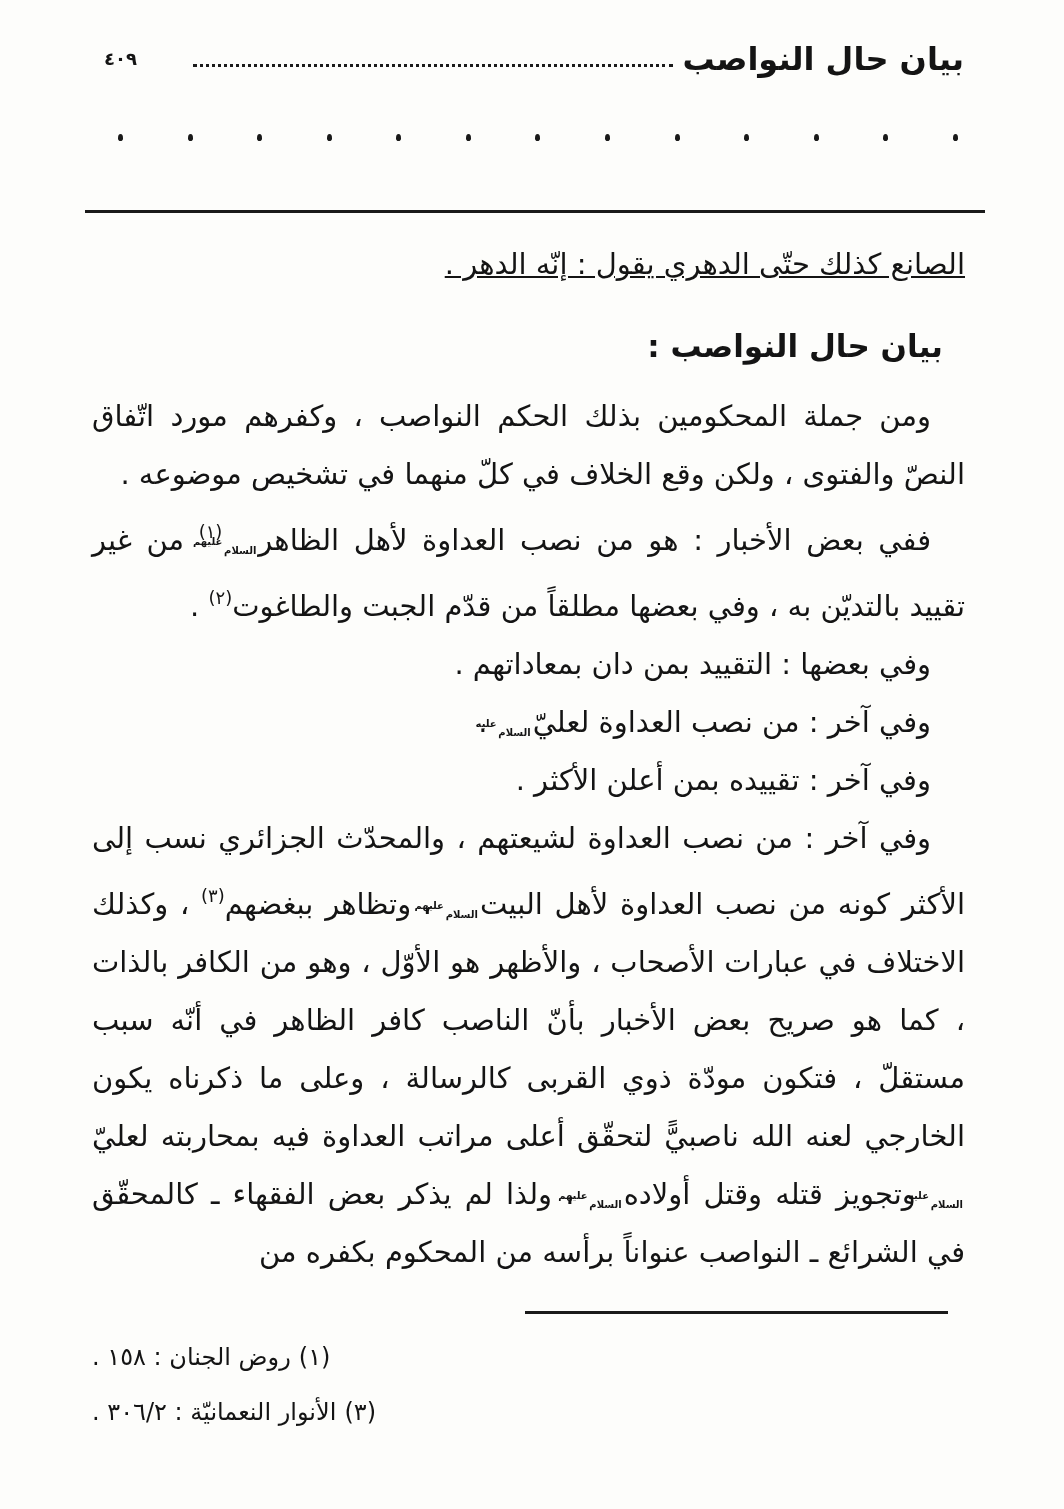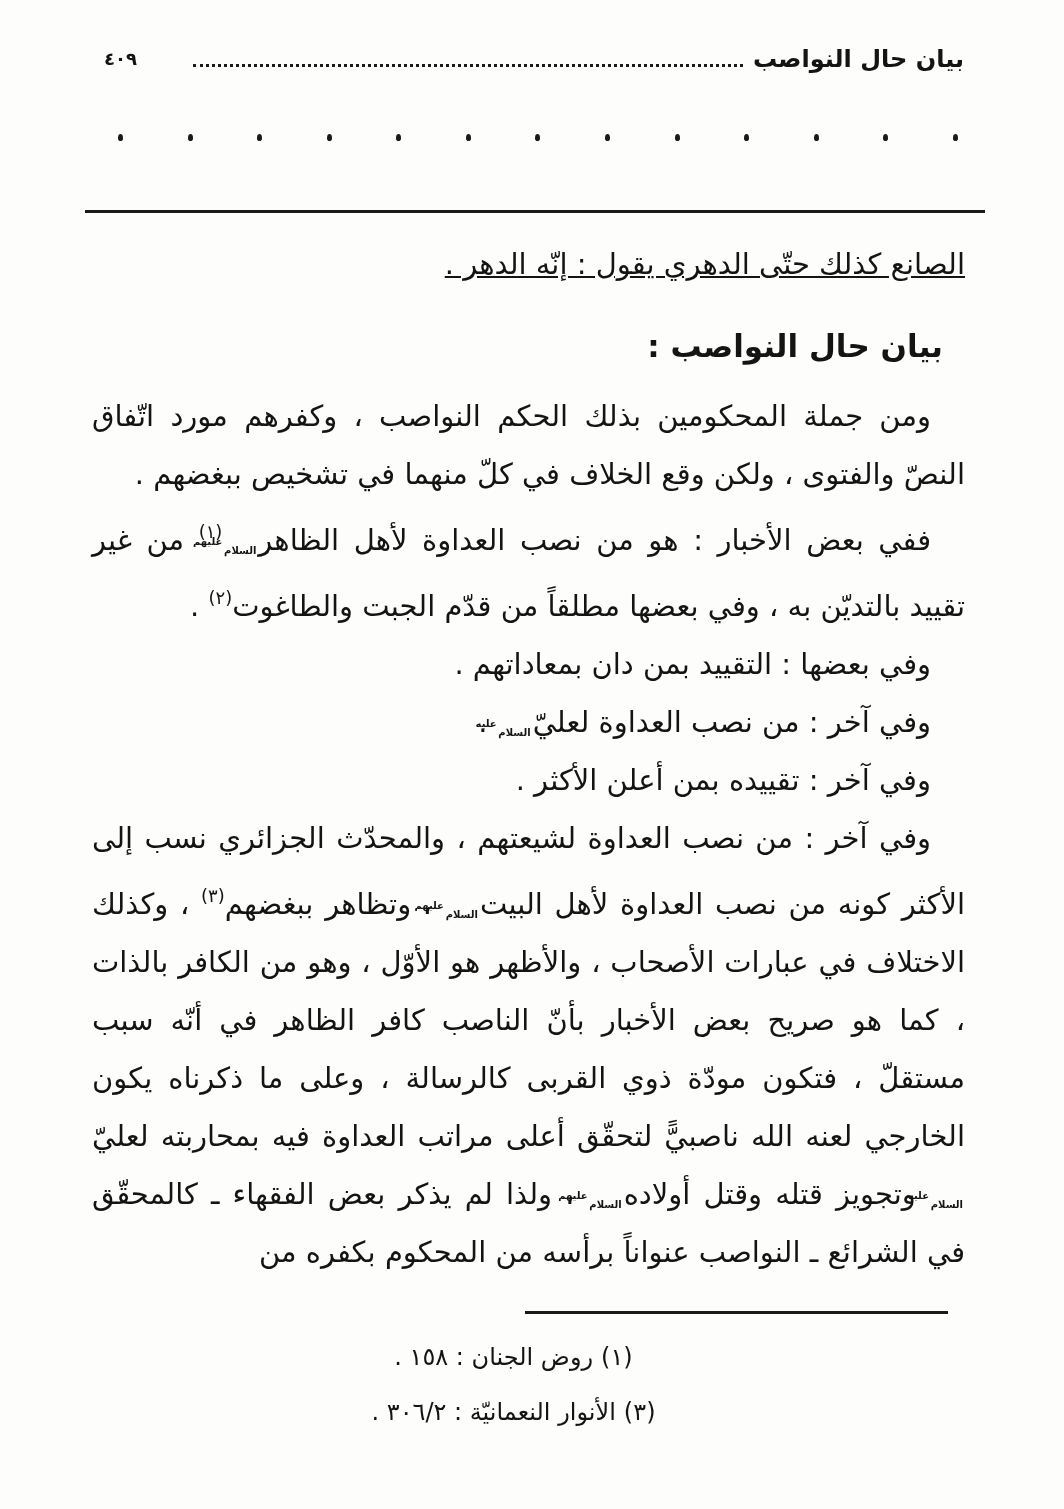--- a/index.html
+++ b/index.html
@@ -16,21 +16,21 @@
   }
 
   
   .hdr {
     display: flex;
     align-items: flex-end;
     margin: 42px 100px 0 104px;
     direction: rtl;
   }
   .hdr-title {
-    font-size: 24px;
+    font-size: 32px;
     font-weight: 700;
     white-space: nowrap;
     line-height: 34px;
   }
   .hdr-leader {
     flex: 1;
     align-self: flex-end;
     height: 0;
     border-bottom: 3px dotted #1b1b1b;
     margin-bottom: 9px;
@@ -109,21 +109,21 @@
     border: none;
     height: 3px;
     background: #1a1a1a;
     width: 423px;
     margin: 0 17px 16px auto;
   }
   .footnote {
     margin: 0 30px 0 0;
     font-size: 24px;
     line-height: 55px;
-    text-align: center;
+    text-align: left;
   }
   .fn-marker { margin-left: 8px; }
 </style>
 </head>
 <body>
 
 <div class="page">
 
   <header class="hdr">
     <span class="hdr-title">بيان حال النواصب</span>
@@ -146,21 +146,21 @@
       <span class="dot"></span>
       <span class="dot"></span>
     </div>
 
   <hr class="top-rule">
 
   <main class="body">
 
   <p class="para no-indent"><span class="seg-text">الصانع كذلك حتّى الدهري يقول : إنّه الدهر .</span></p>
       <h2 class="heading">بيان حال النواصب :</h2>
-      <p class="para"><span class="seg-text">ومن جملة المحكومين بذلك الحكم النواصب ، وكفرهم مورد اتّفاق النصّ والفتوى ، ولكن وقع الخلاف في كلّ منهما في تشخيص ببغضهم .</span></p>
+      <p class="para"><span class="seg-text">ومن جملة المحكومين بذلك الحكم النواصب ، وكفرهم مورد اتّفاق النصّ والفتوى ، ولكن وقع الخلاف في كلّ منهما في تشخيص موضوعه .</span></p>
       <p class="para"><span class="seg-text">ففي بعض الأخبار : هو من نصب العداوة لأهل الظاهر</span><span class="honorific">عليهم السلام</span><span class="supref">(١)</span><span class="seg-text"> من غير تقييد بالتديّن به ، وفي بعضها مطلقاً من قدّم الجبت والطاغوت</span><span class="supref">(٢)</span><span class="seg-text"> .</span></p>
       <p class="para"><span class="seg-text">وفي بعضها : التقييد بمن دان بمعاداتهم .</span></p>
       <p class="para"><span class="seg-text">وفي آخر : من نصب العداوة لعليّ</span><span class="honorific">عليه السلام</span><span class="seg-text"> .</span></p>
       <p class="para"><span class="seg-text">وفي آخر : تقييده بمن أعلن الأكثر .</span></p>
       <p class="para"><span class="seg-text">وفي آخر : من نصب العداوة لشيعتهم ، والمحدّث الجزائري نسب إلى الأكثر كونه من نصب العداوة لأهل البيت</span><span class="honorific">عليهم السلام</span><span class="seg-text"> ، وتظاهر ببغضهم</span><span class="supref">(٣)</span><span class="seg-text"> ، وكذلك الاختلاف في عبارات الأصحاب ، والأظهر هو الأوّل ، وهو من الكافر بالذات ، كما هو صريح بعض الأخبار بأنّ الناصب كافر الظاهر في أنّه سبب مستقلّ ، فتكون مودّة ذوي القربى كالرسالة ، وعلى ما ذكرناه يكون الخارجي لعنه الله ناصبيًّ لتحقّق أعلى مراتب العداوة فيه بمحاربته لعليّ</span><span class="honorific">عليه السلام</span><span class="seg-text"> وتجويز قتله وقتل أولاده</span><span class="honorific">عليهم السلام</span><span class="seg-text"> ، ولذا لم يذكر بعض الفقهاء ـ كالمحقّق في الشرائع ـ النواصب عنواناً برأسه من المحكوم بكفره من</span></p>
     </main>
 
   <section class="footnotes">
     <hr class="fn-rule">
     <div>

